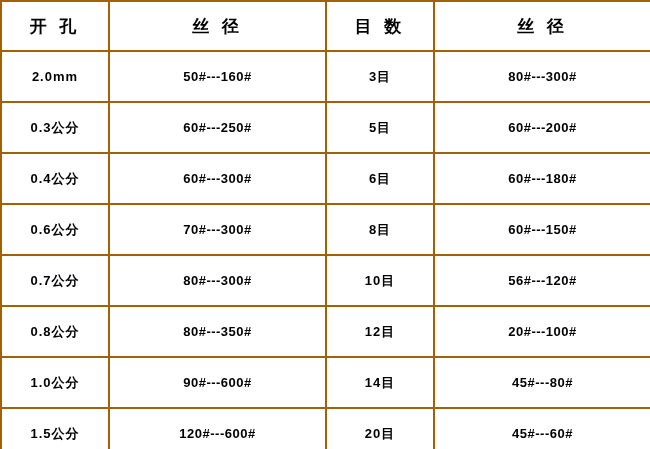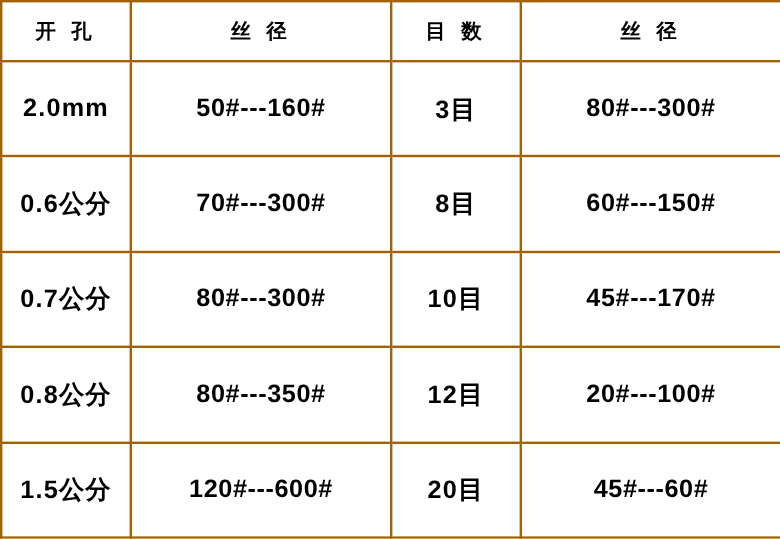--- a/index.html
+++ b/index.html
@@ -33,21 +33,21 @@
     background: #ffffff;
   }
   #spec-table thead th {
     height: 36px;
     font-size: 17px;
     font-weight: bold;
     letter-spacing: 4px;
   }
   #spec-table tbody td {
     height: 37px;
-    font-size: 21px;
+    font-size: 13px;
     font-weight: bold;
     letter-spacing: 0.5px;
   }
   #spec-table tbody td.cn {
     letter-spacing: 1px;
   }
 </style>
 </head>
 <body>
 
@@ -67,36 +67,54 @@
     </tr>
   </thead>
   <tbody>
     <tr>
       <td class="cn">2.0mm</td>
       <td>50#---160#</td>
       <td class="cn">3目</td>
       <td>80#---300#</td>
     </tr>
     <tr>
+      <td class="cn">0.3公分</td>
+      <td>60#---250#</td>
+      <td class="cn">5目</td>
+      <td>60#---200#</td>
+    </tr>
+    <tr>
+      <td class="cn">0.4公分</td>
+      <td>60#---300#</td>
+      <td class="cn">6目</td>
+      <td>60#---180#</td>
+    </tr>
+    <tr>
       <td class="cn">0.6公分</td>
       <td>70#---300#</td>
       <td class="cn">8目</td>
       <td>60#---150#</td>
     </tr>
     <tr>
       <td class="cn">0.7公分</td>
       <td>80#---300#</td>
       <td class="cn">10目</td>
-      <td>45#---170#</td>
+      <td>56#---120#</td>
     </tr>
     <tr>
       <td class="cn">0.8公分</td>
       <td>80#---350#</td>
       <td class="cn">12目</td>
       <td>20#---100#</td>
+    </tr>
+    <tr>
+      <td class="cn">1.0公分</td>
+      <td>90#---600#</td>
+      <td class="cn">14目</td>
+      <td>45#---80#</td>
     </tr>
     <tr>
       <td class="cn">1.5公分</td>
       <td>120#---600#</td>
       <td class="cn">20目</td>
       <td>45#---60#</td>
     </tr>
   </tbody>
 </table>
 

